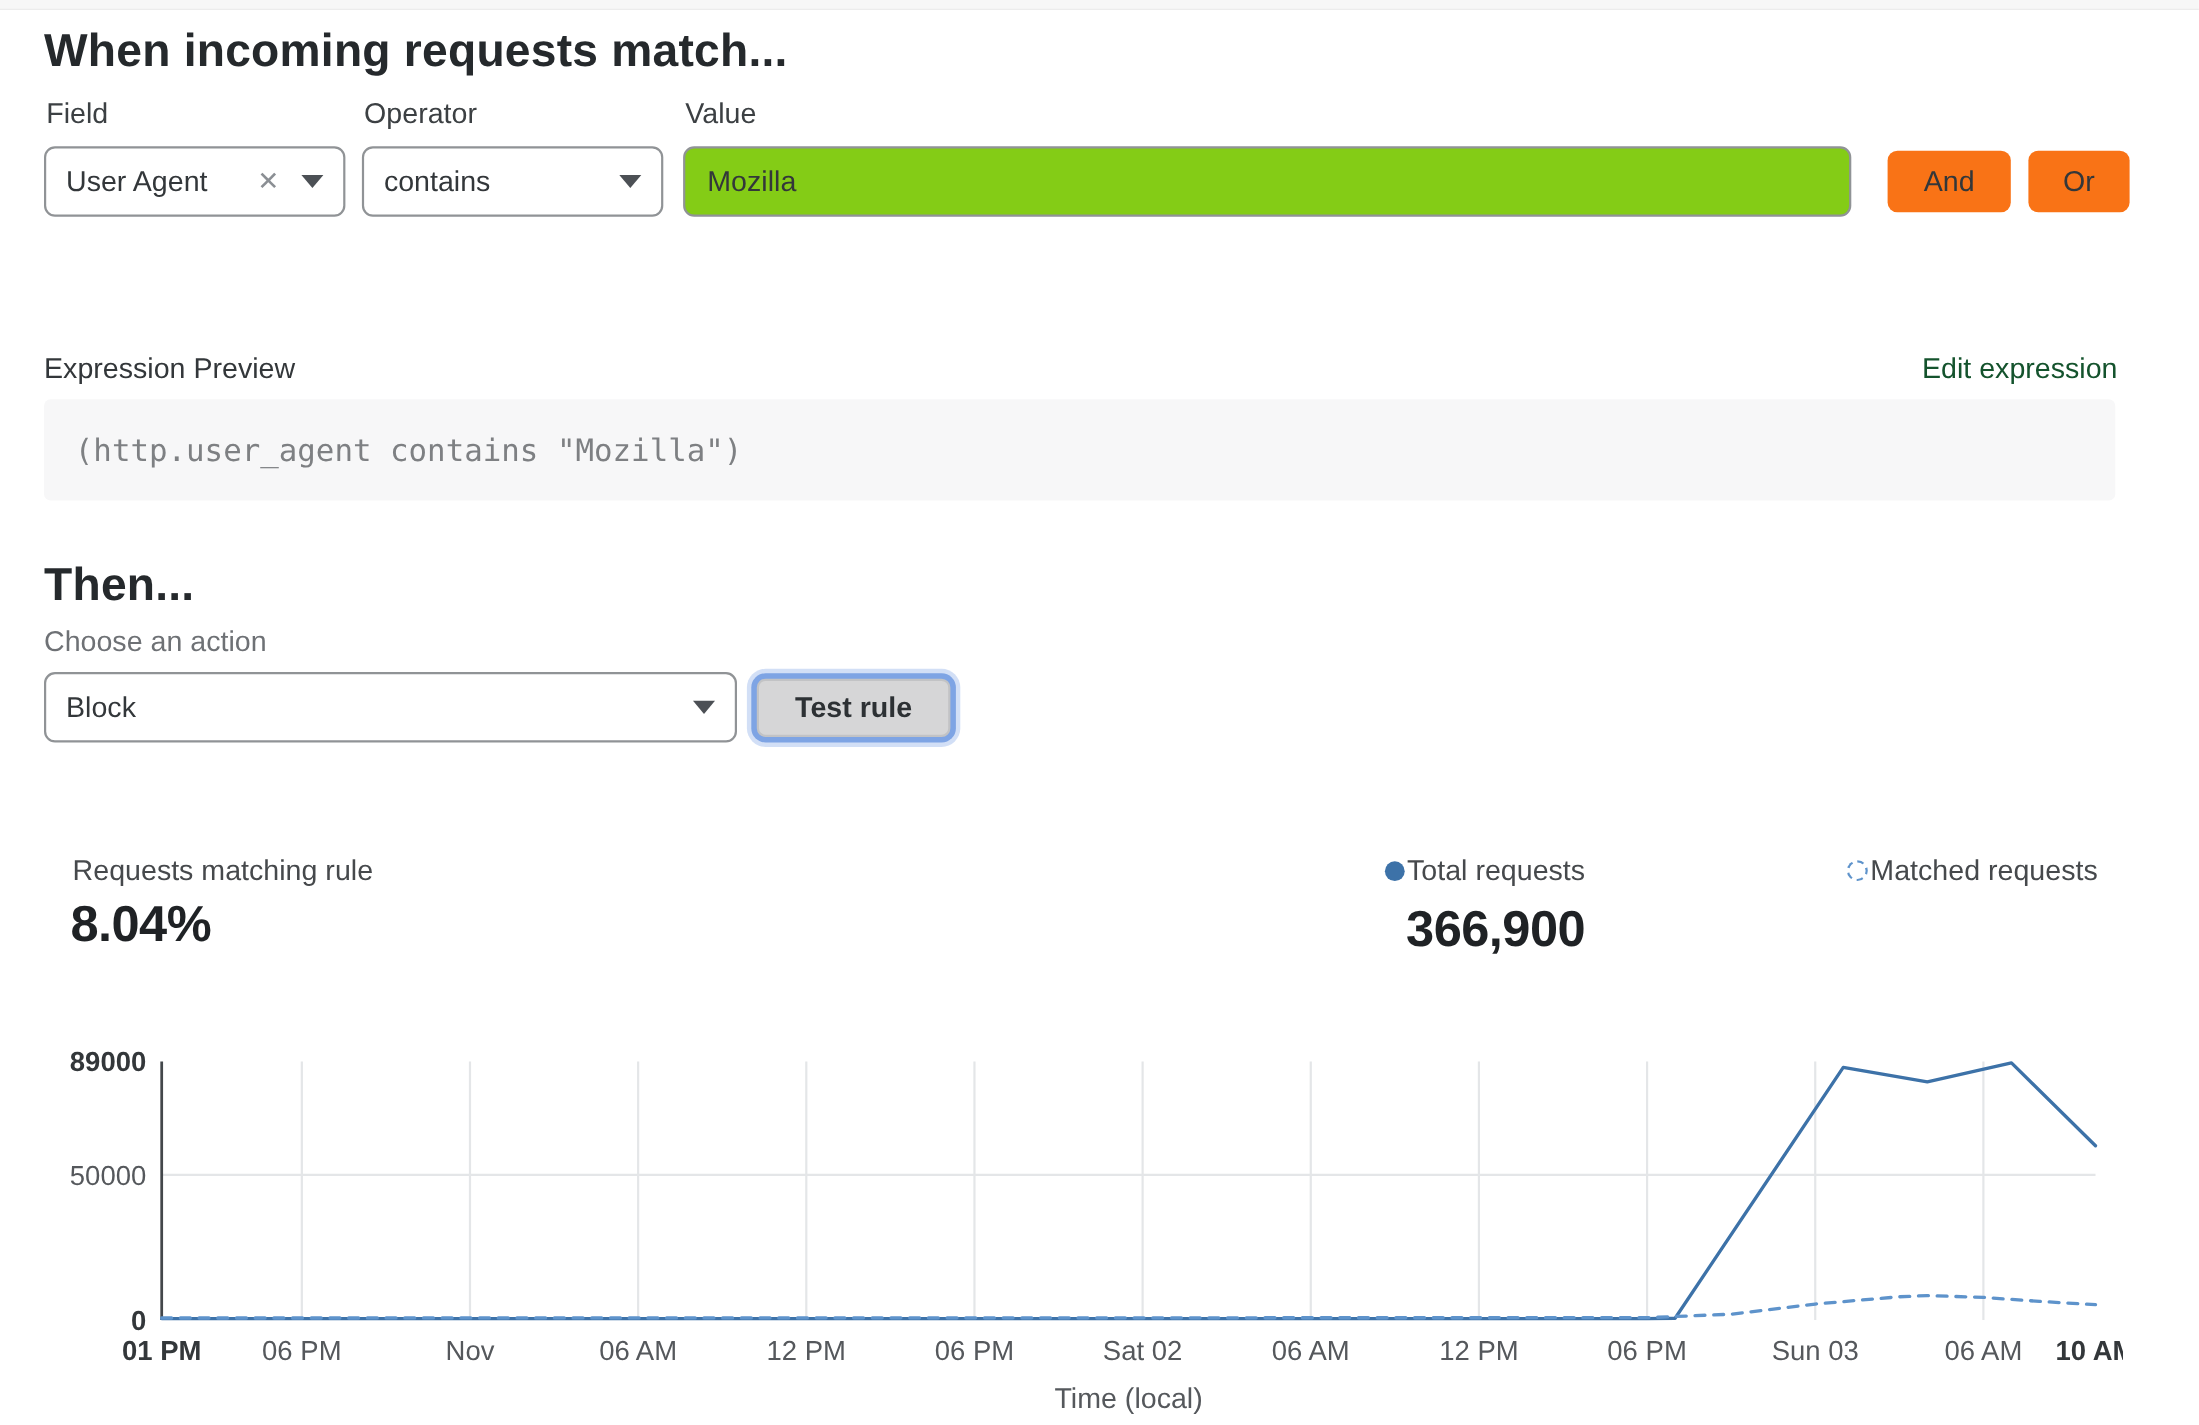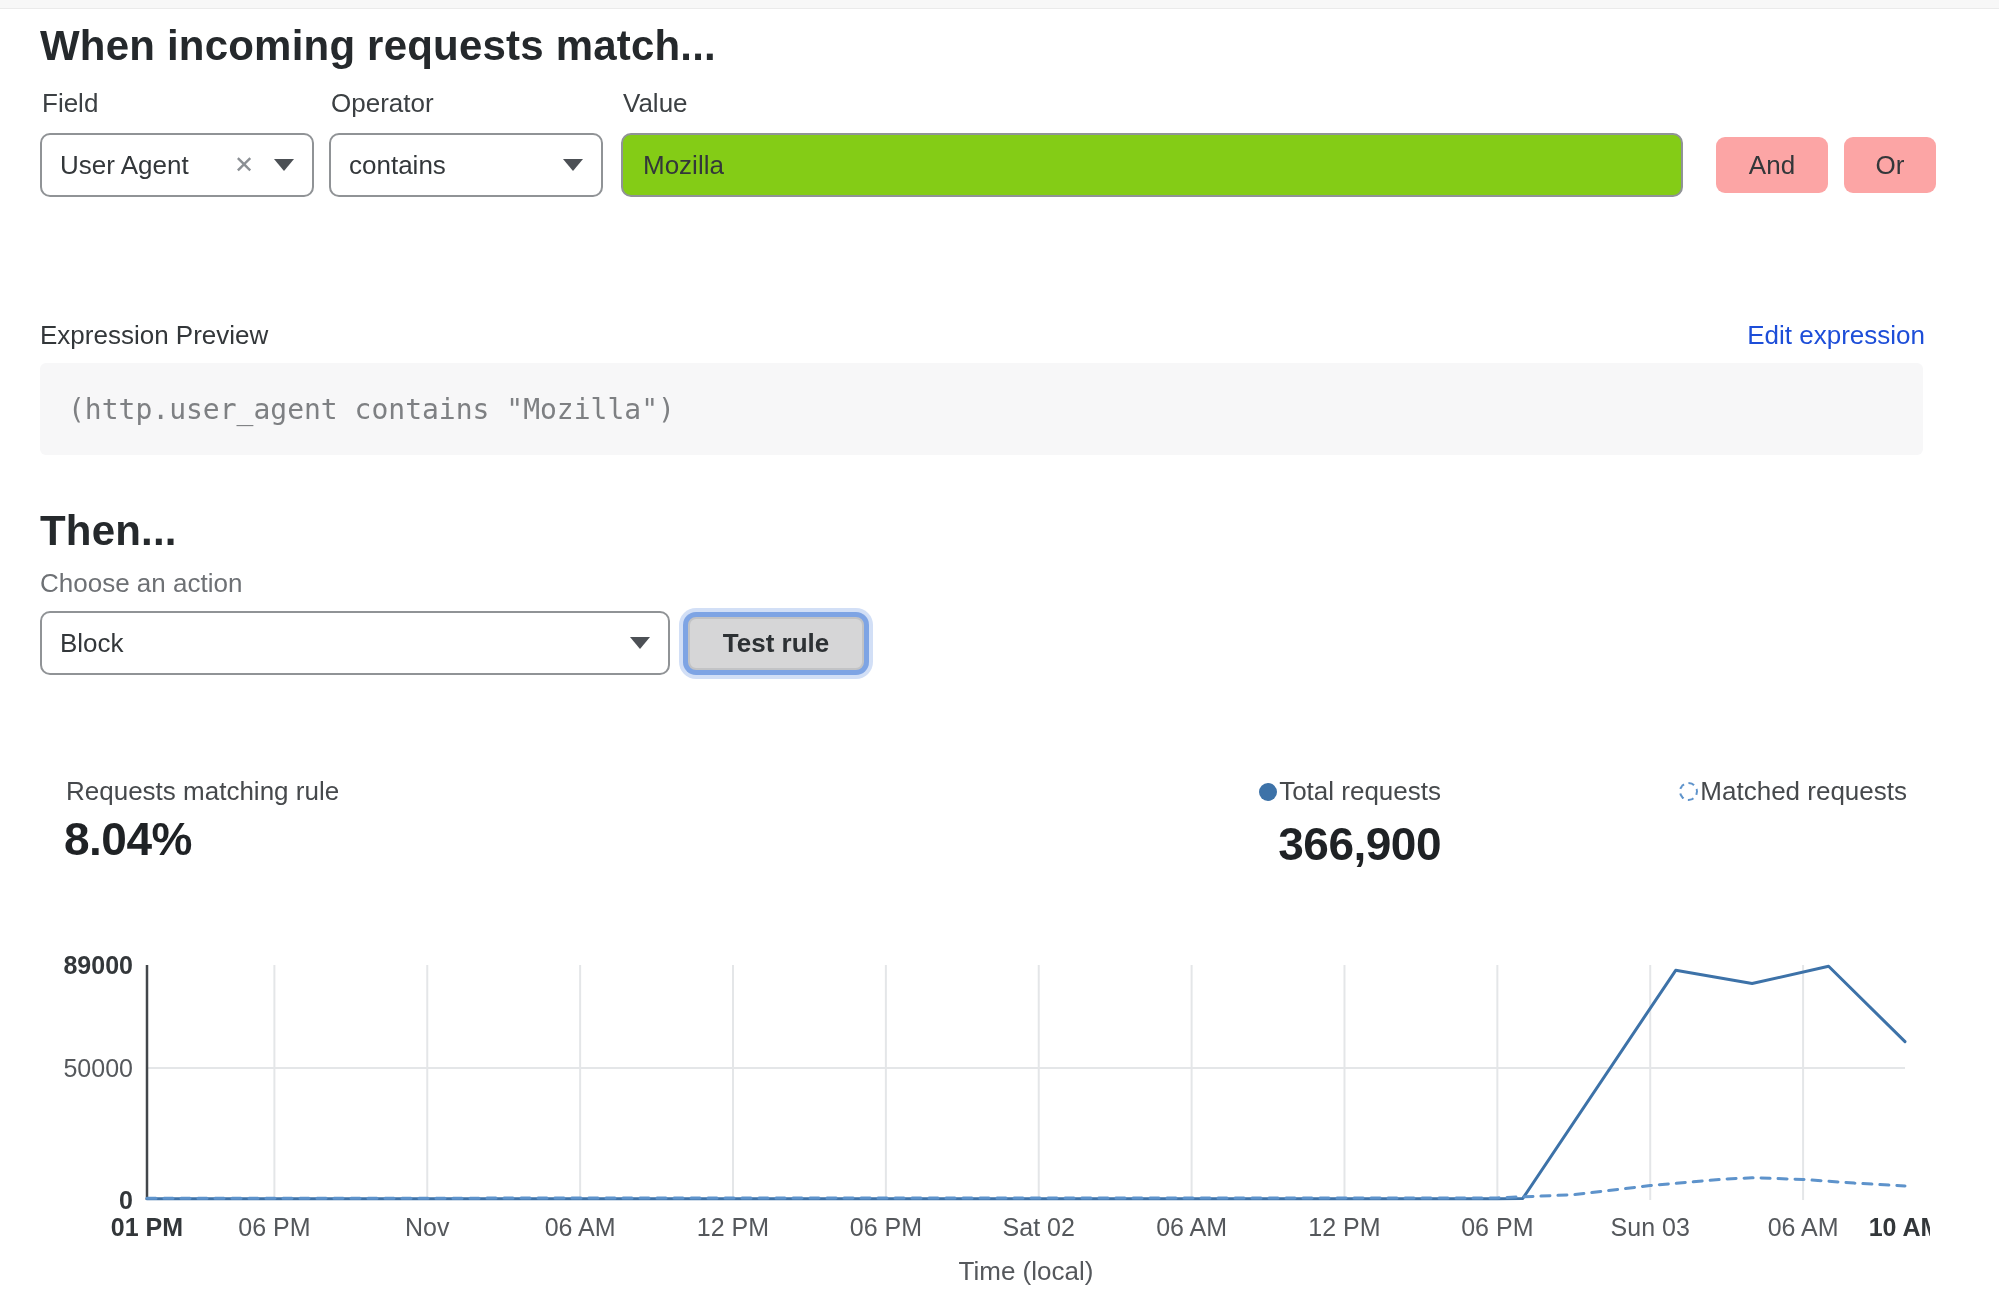--- a/index.html
+++ b/index.html
@@ -14,23 +14,23 @@
           border:2px solid #909396;border-radius:10px;background:#fff;padding:0 18px;
           font-size:26px;color:#33373a;cursor:pointer;}
   .select .grow{flex:1;}
   .text-input{box-sizing:border-box;display:flex;align-items:center;height:64px;
           border:2px solid #909396;border-radius:10px;background:#84cc16;padding:0 20px;
           font-size:26px;color:#33373a;text-align:right;}
   .clear-x{color:#8b8f94;font-size:24px;margin-right:20px;cursor:pointer;}
   .chev{width:0;height:0;border-left:10px solid transparent;border-right:10px solid transparent;
         border-top:12px solid #4c5055;}
   .gray-btn{box-sizing:border-box;display:flex;align-items:center;justify-content:center;
-        background:#fca5a5;border:none;border-radius:9px;font-size:26px;color:#33373a;
+        background:#f97316;border:none;border-radius:9px;font-size:26px;color:#33373a;
         font-family:"Liberation Sans",sans-serif;cursor:pointer;}
-  .link{font-size:26px;color:#1d4ed8;cursor:pointer;text-decoration:none;}
+  .link{font-size:26px;color:#14532d;cursor:pointer;text-decoration:none;}
   .code-block{box-sizing:border-box;background:#f7f7f8;border-radius:6px;display:flex;align-items:center;}
   .code-text{font-family:"DejaVu Sans Mono",monospace;font-size:28px;color:#7e8083;padding-left:28px;}
   .test-btn{box-sizing:border-box;display:flex;align-items:center;justify-content:center;
         background:#d6d6d7;border:2px solid #c2c3c5;border-radius:8px;font-size:26px;color:#2d3134;
         font-family:"Liberation Sans",sans-serif;cursor:pointer;
         box-shadow:0 0 0 5px #7ea4e4,0 0 0 9px rgba(126,164,228,.35);}
   .stat-label{font-size:26px;color:#46494c;}
   .stat-value{font-size:46px;font-weight:700;color:#1f2225;letter-spacing:-.5px;}
   .legend-row{display:flex;align-items:center;justify-content:flex-end;gap:2px;}
   .dot{width:18px;height:18px;border-radius:50%;background:#3d72a8;}

